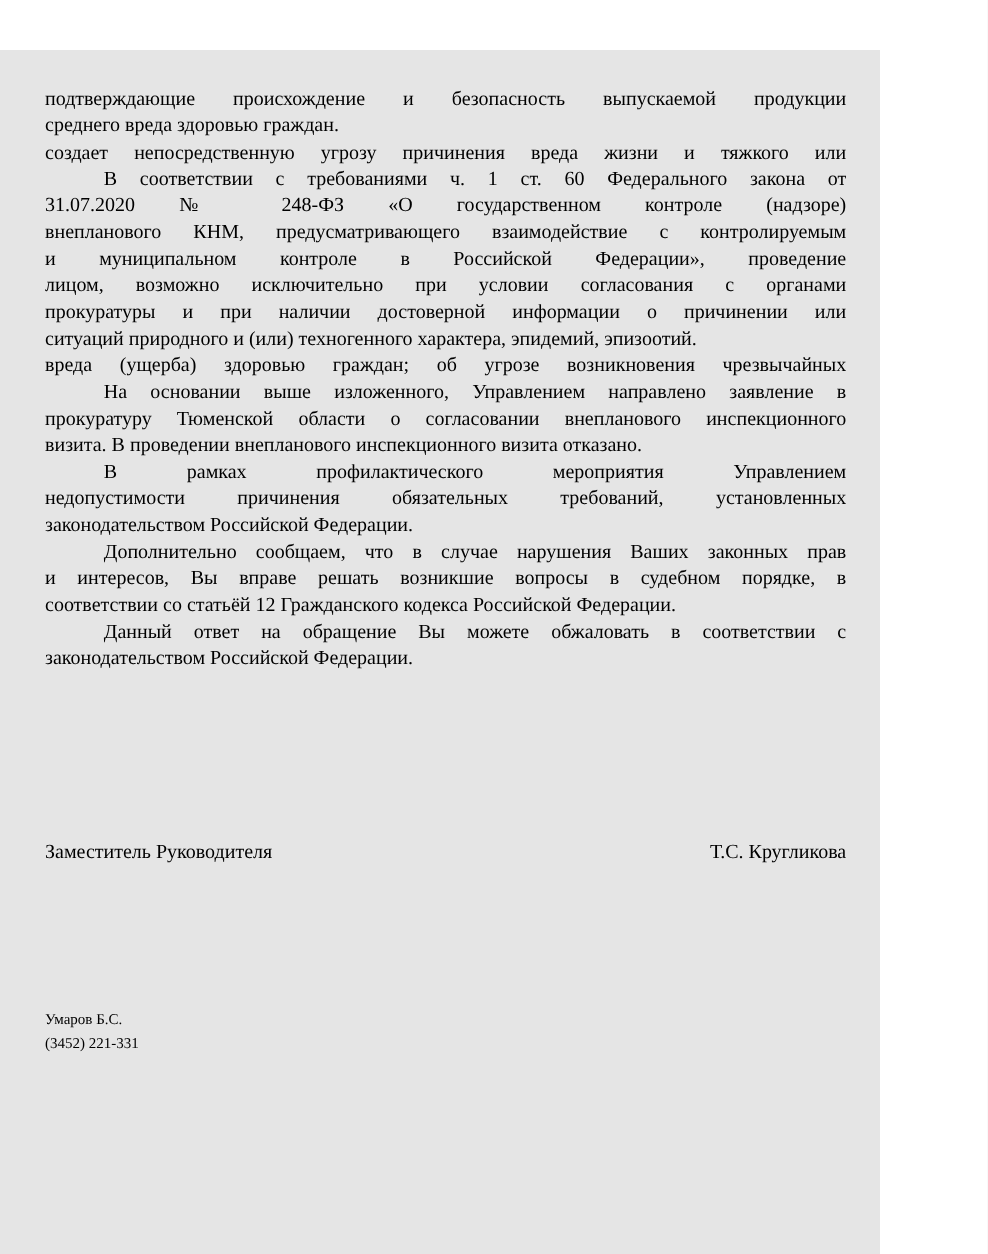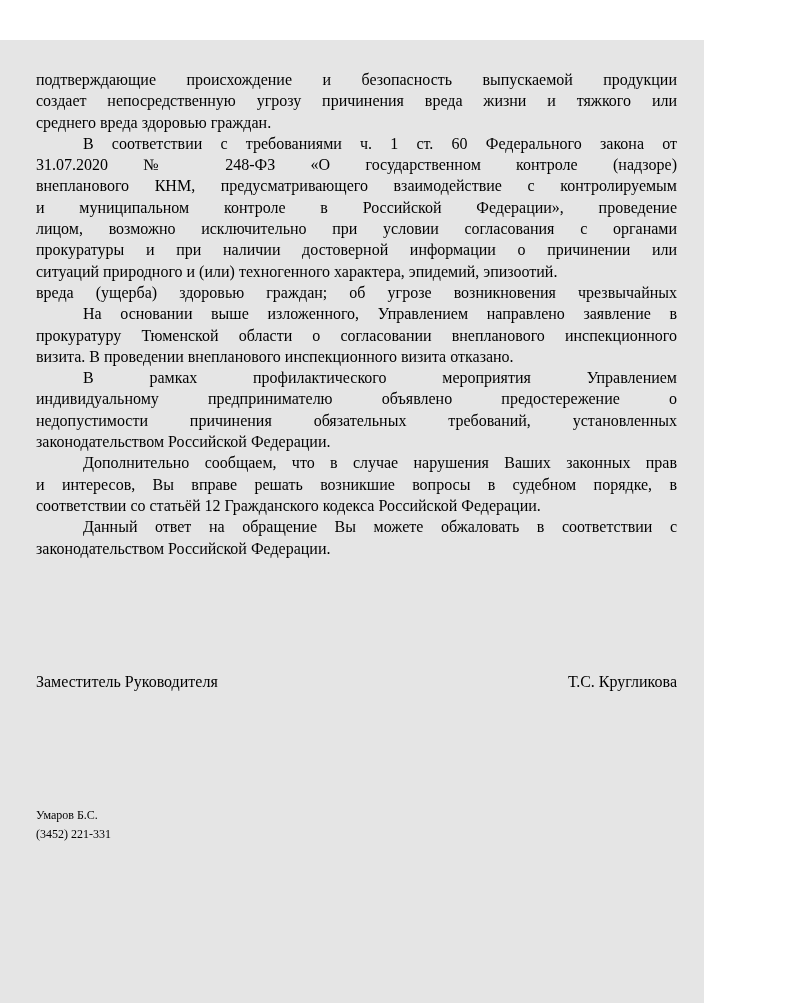--- a/index.html
+++ b/index.html
@@ -54,35 +54,34 @@
     line-height: 19px;
   }
 </style>
 </head>
 <body>
 
 <div class="page">
 
   <div class="body-text" id="body-text">
       <div class="line">подтверждающие происхождение и безопасность выпускаемой продукции</div>
+      <div class="line last">среднего вреда здоровью граждан.</div>
       <div class="line">создает непосредственную угрозу причинения вреда жизни и тяжкого или</div>
-      <div class="line last">среднего вреда здоровью граждан.</div>
       <div class="line indent">В соответствии с требованиями ч. 1 ст. 60 Федерального закона от</div>
       <div class="line">31.07.2020 № 248-ФЗ «О государственном контроле (надзоре)</div>
       <div class="line">внепланового КНМ, предусматривающего взаимодействие с контролируемым</div>
       <div class="line">и муниципальном контроле в Российской Федерации», проведение</div>
       <div class="line">лицом, возможно исключительно при условии согласования с органами</div>
       <div class="line">прокуратуры и при наличии достоверной информации о причинении или</div>
       <div class="line last">ситуаций природного и (или) техногенного характера, эпидемий, эпизоотий.</div>
       <div class="line">вреда (ущерба) здоровью граждан; об угрозе возникновения чрезвычайных</div>
       <div class="line indent">На основании выше изложенного, Управлением направлено заявление  в</div>
       <div class="line">прокуратуру Тюменской области о согласовании внепланового инспекционного</div>
       <div class="line last">визита. В проведении внепланового инспекционного визита отказано.</div>
       <div class="line indent">В рамках профилактического мероприятия Управлением</div>
-      <div class="line">индивидуальному предпринимателю объявлено предостережение о</div>
       <div class="line">недопустимости причинения обязательных требований, установленных</div>
       <div class="line last">законодательством Российской Федерации.</div>
       <div class="line indent">Дополнительно сообщаем, что в случае нарушения Ваших законных прав</div>
       <div class="line">и интересов, Вы вправе решать возникшие вопросы в судебном порядке, в</div>
       <div class="line last">соответствии со статьёй 12 Гражданского кодекса Российской Федерации.</div>
       <div class="line indent">Данный ответ на обращение Вы можете обжаловать в соответствии с</div>
       <div class="line last">законодательством Российской Федерации.</div>
     </div>
 
   <div class="signature-row">

